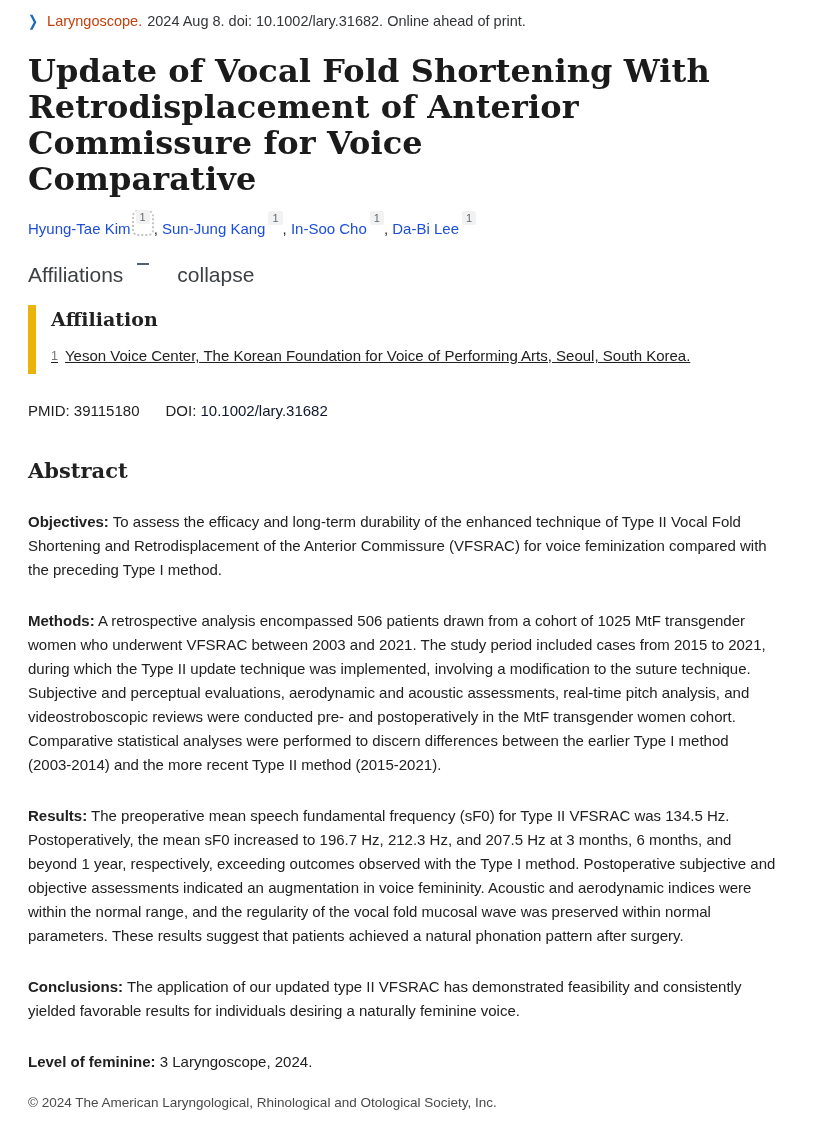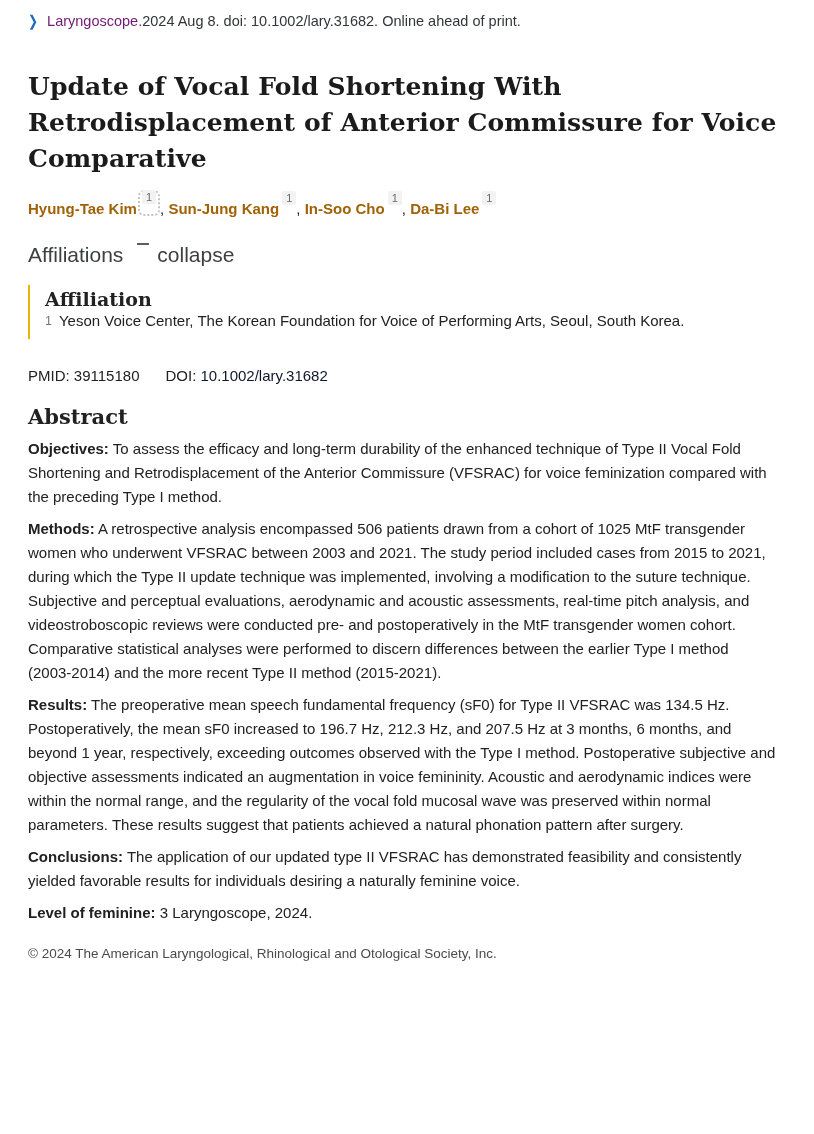--- a/index.html
+++ b/index.html
@@ -9,37 +9,37 @@
     min-height: 1134px;
     font-family: "Liberation Sans", "DejaVu Sans", sans-serif;
     color: #212121;
     -webkit-font-smoothing: antialiased;
   }
   .page { padding: 13px 28px 30px 28px; max-width: 814px; }
 
   
   .journal-line { display: flex; align-items: center; font-size: 14.5px; color: #333639; }
   .chevron { color: #1b6bba; font-size: 12px; margin-right: 9px; line-height: 1; transform: scaleY(1.25); }
-  .journal-link { color: #701a75; text-decoration: none; cursor: pointer; }
+  .journal-link { color: #c2410c; text-decoration: none; margin-right: 5px; cursor: pointer; }
 
   
   h1.title {
-    margin-top: 40px;
+    margin-top: 24px;
     font-family: "DejaVu Serif", "Liberation Serif", serif;
-    font-size: 25px;
+    font-size: 32px;
     font-weight: 700;
     line-height: 36px;
     color: #1b1b1b;
     letter-spacing: 0.1px;
   }
   h1.title .tl { display: block; }
 
   
   .authors { margin-top: 17px; font-size: 15px; color: #212121; }
-  .author-link { color: #a16207; text-decoration: none; cursor: pointer; font-weight: bold; }
+  .author-link { color: #1d4ed8; text-decoration: none; cursor: pointer; }
   .aff-sup {
     display: inline-block;
     font-size: 11px;
     line-height: 14px;
     color: #5f6a72;
     background: #f2f2f2;
     padding: 0 4px;
     border-radius: 2px;
     position: relative;
     top: -6px;
@@ -53,48 +53,48 @@
     padding: 1px 2px;
     position: relative;
     top: -4px;
     margin-left: 1px;
   }
   .focus-ring .aff-sup { top: -3px; margin-left: 0; }
   .author-sep { color: #212121; }
 
   
   .aff-toggle { margin-top: 23px; font-size: 21px; color: #3c4043; display: flex; align-items: center; }
-  .aff-toggle .toggle-btn { display: flex; align-items: flex-start; cursor: pointer; background: none; border: none; font: inherit; color: #3c4043; }
+  .aff-toggle .toggle-btn { display: flex; align-items: flex-start; cursor: pointer; background: none; border: none; font: inherit; color: #3c4043; gap: 20px; }
   .minus-bar { display: inline-block; width: 12px; height: 2px; background: #53606c; margin: 0 8px 0 14px; }
 
   
-  .aff-panel { margin-top: 18px; border-left: 2px solid #eab308; padding: 3px 0 6px 15px; }
+  .aff-panel { margin-top: 18px; border-left: 8px solid #eab308; padding: 3px 0 6px 15px; }
   .aff-heading {
     font-family: "DejaVu Serif", "Liberation Serif", serif;
     font-size: 19px;
     font-weight: 700;
     color: #212121;
   }
-  .aff-item { font-size: 15px; color: #212121; line-height: 22px; }
+  .aff-item { margin-top: 15px; font-size: 15px; color: #212121; line-height: 22px; text-decoration: underline; }
   .aff-num { font-size: 12.5px; color: #757575; margin-right: 7px; position: relative; top: -1px; }
 
   
   .ids-row { margin-top: 28px; font-size: 15px; color: #212121; }
   .ids-row .id-group { margin-right: 26px; }
   .doi-link { color: #0f172a; text-decoration: none; cursor: pointer; }
 
   
   h2.abstract-heading {
-    margin-top: 20px;
+    margin-top: 39px;
     font-family: "DejaVu Serif", "Liberation Serif", serif;
     font-size: 21px;
     font-weight: 700;
     color: #212121;
   }
-  .abs-p { margin-top: 8px; font-size: 15px; line-height: 24px; color: #212121; max-width: 748px; }
+  .abs-p { margin-top: 27px; font-size: 15px; line-height: 24px; color: #212121; max-width: 748px; }
   .abs-p strong { font-weight: 700; color: #212121; }
 
   
   .copyright { margin-top: 21px; font-size: 13.5px; color: #4a4a4a; }
 </style>
 </head>
 <body>
 
 <div class="page">
 

